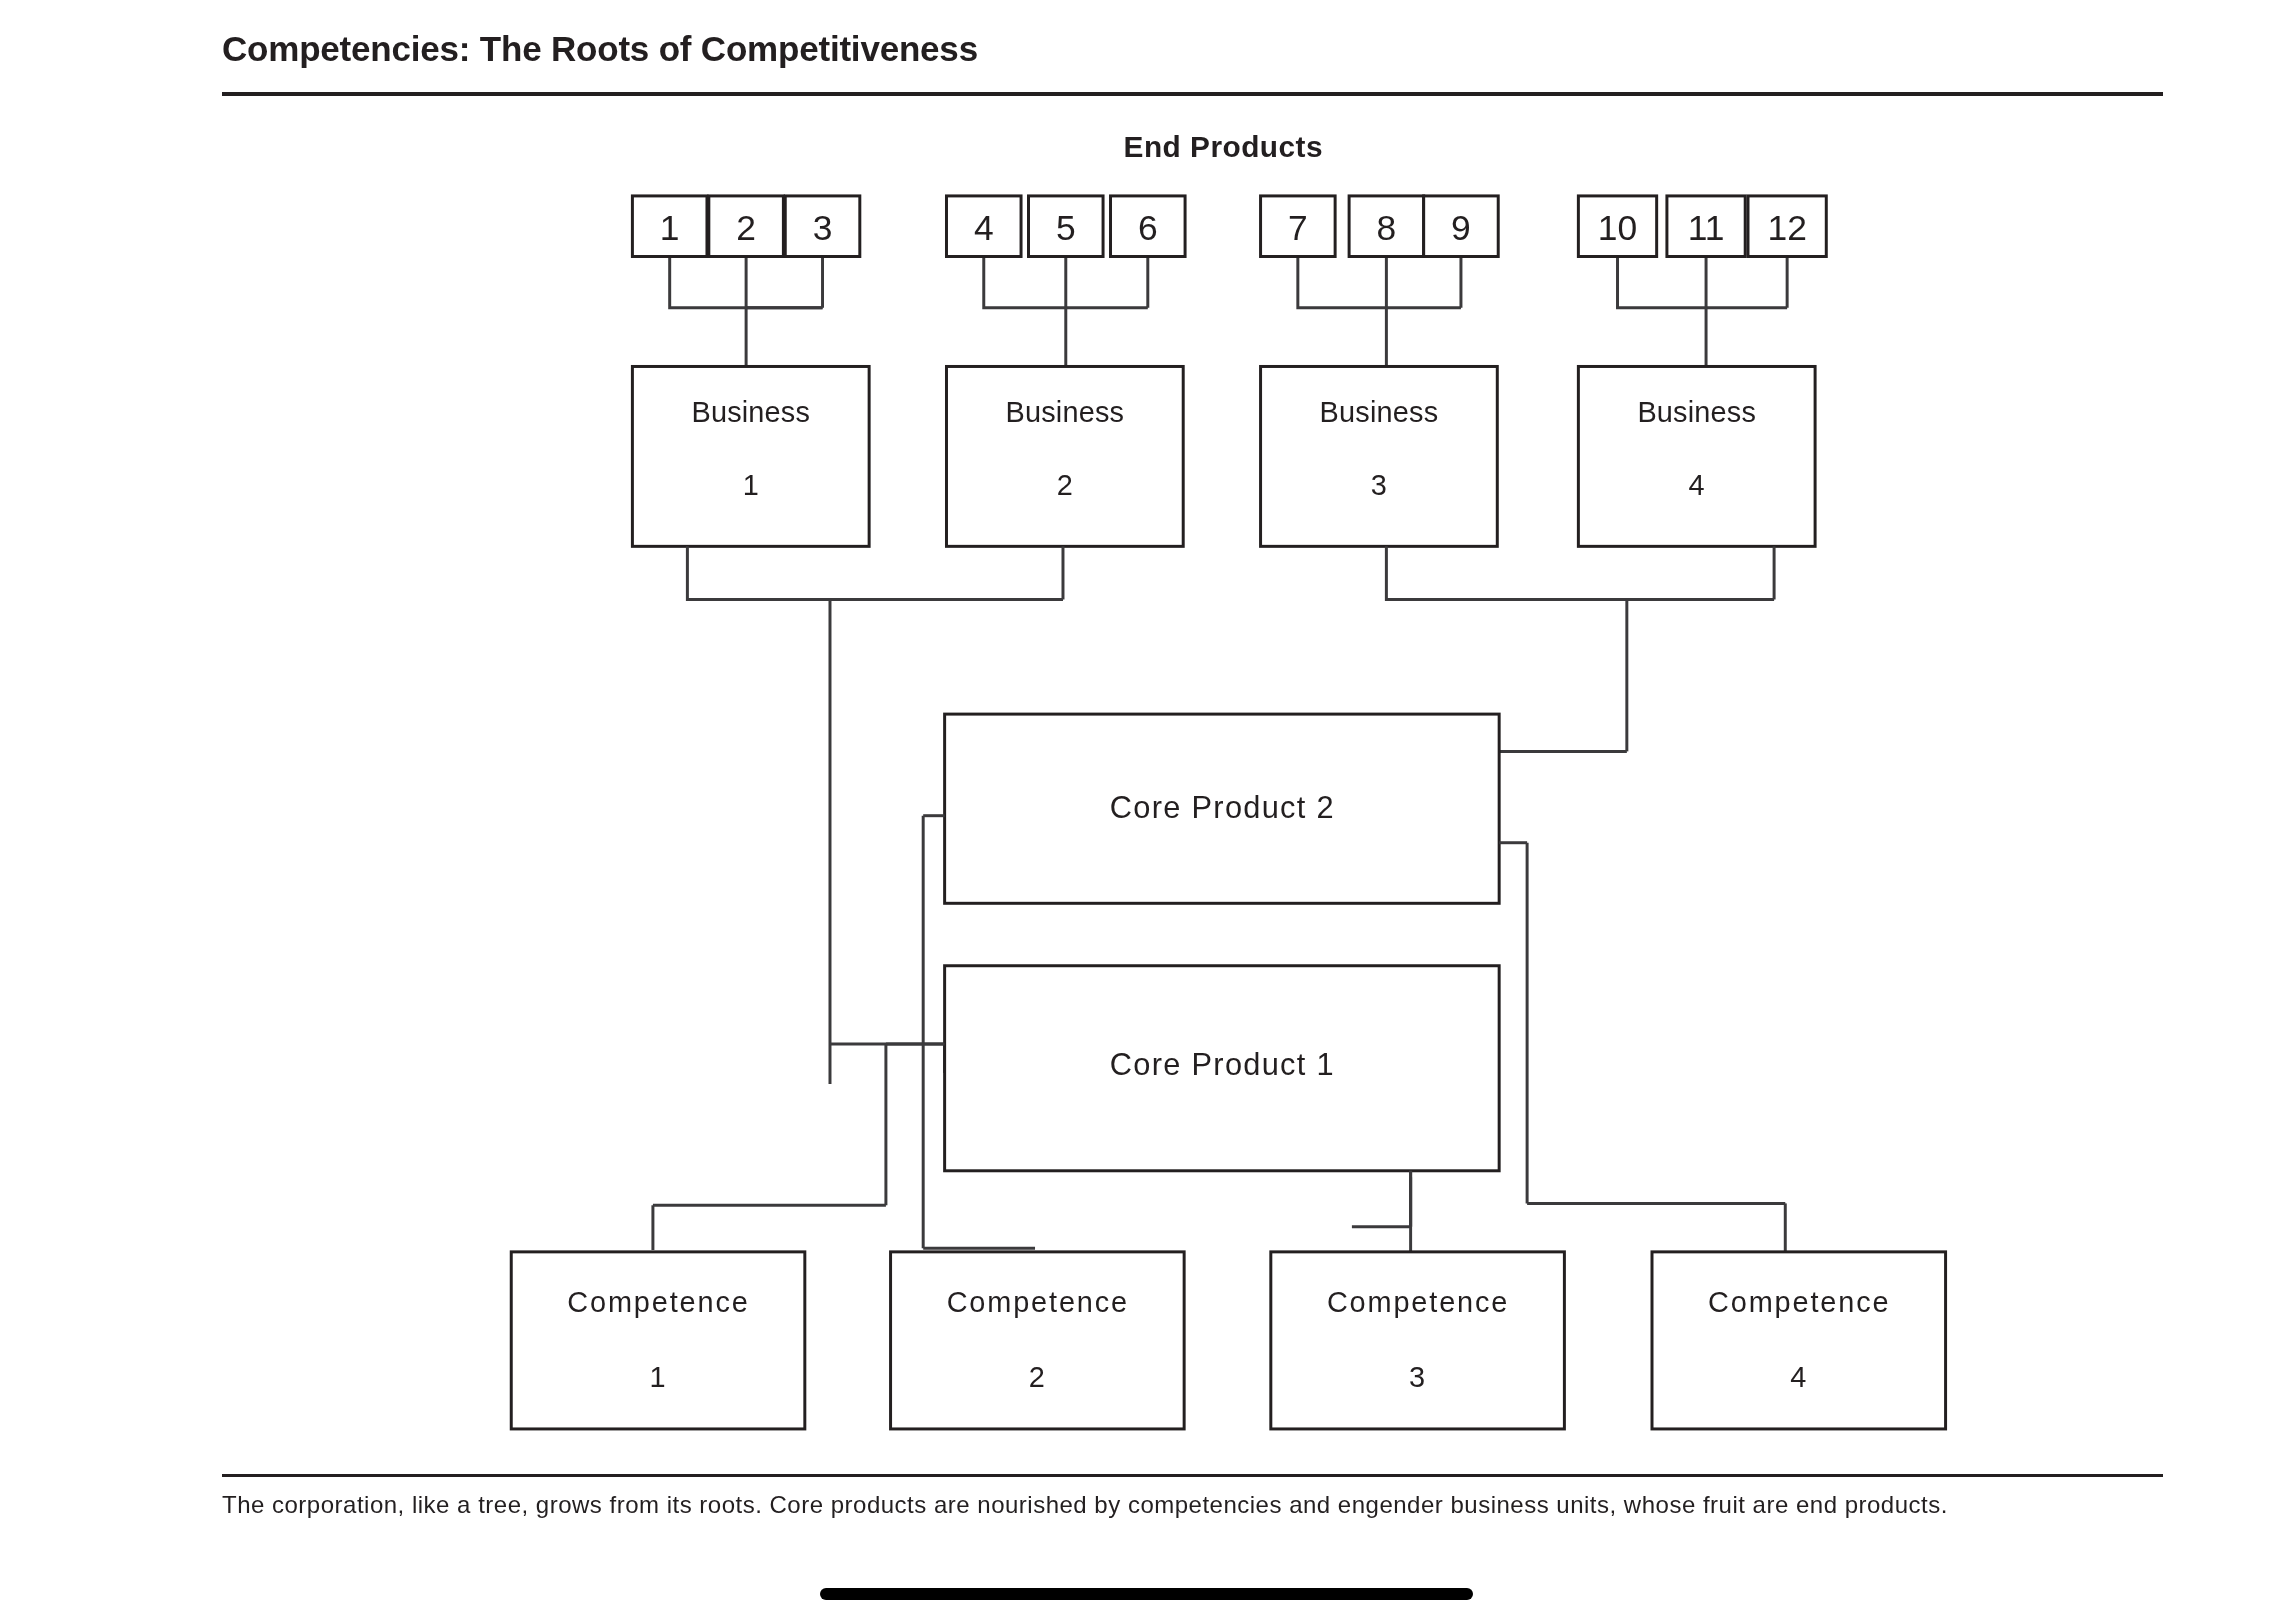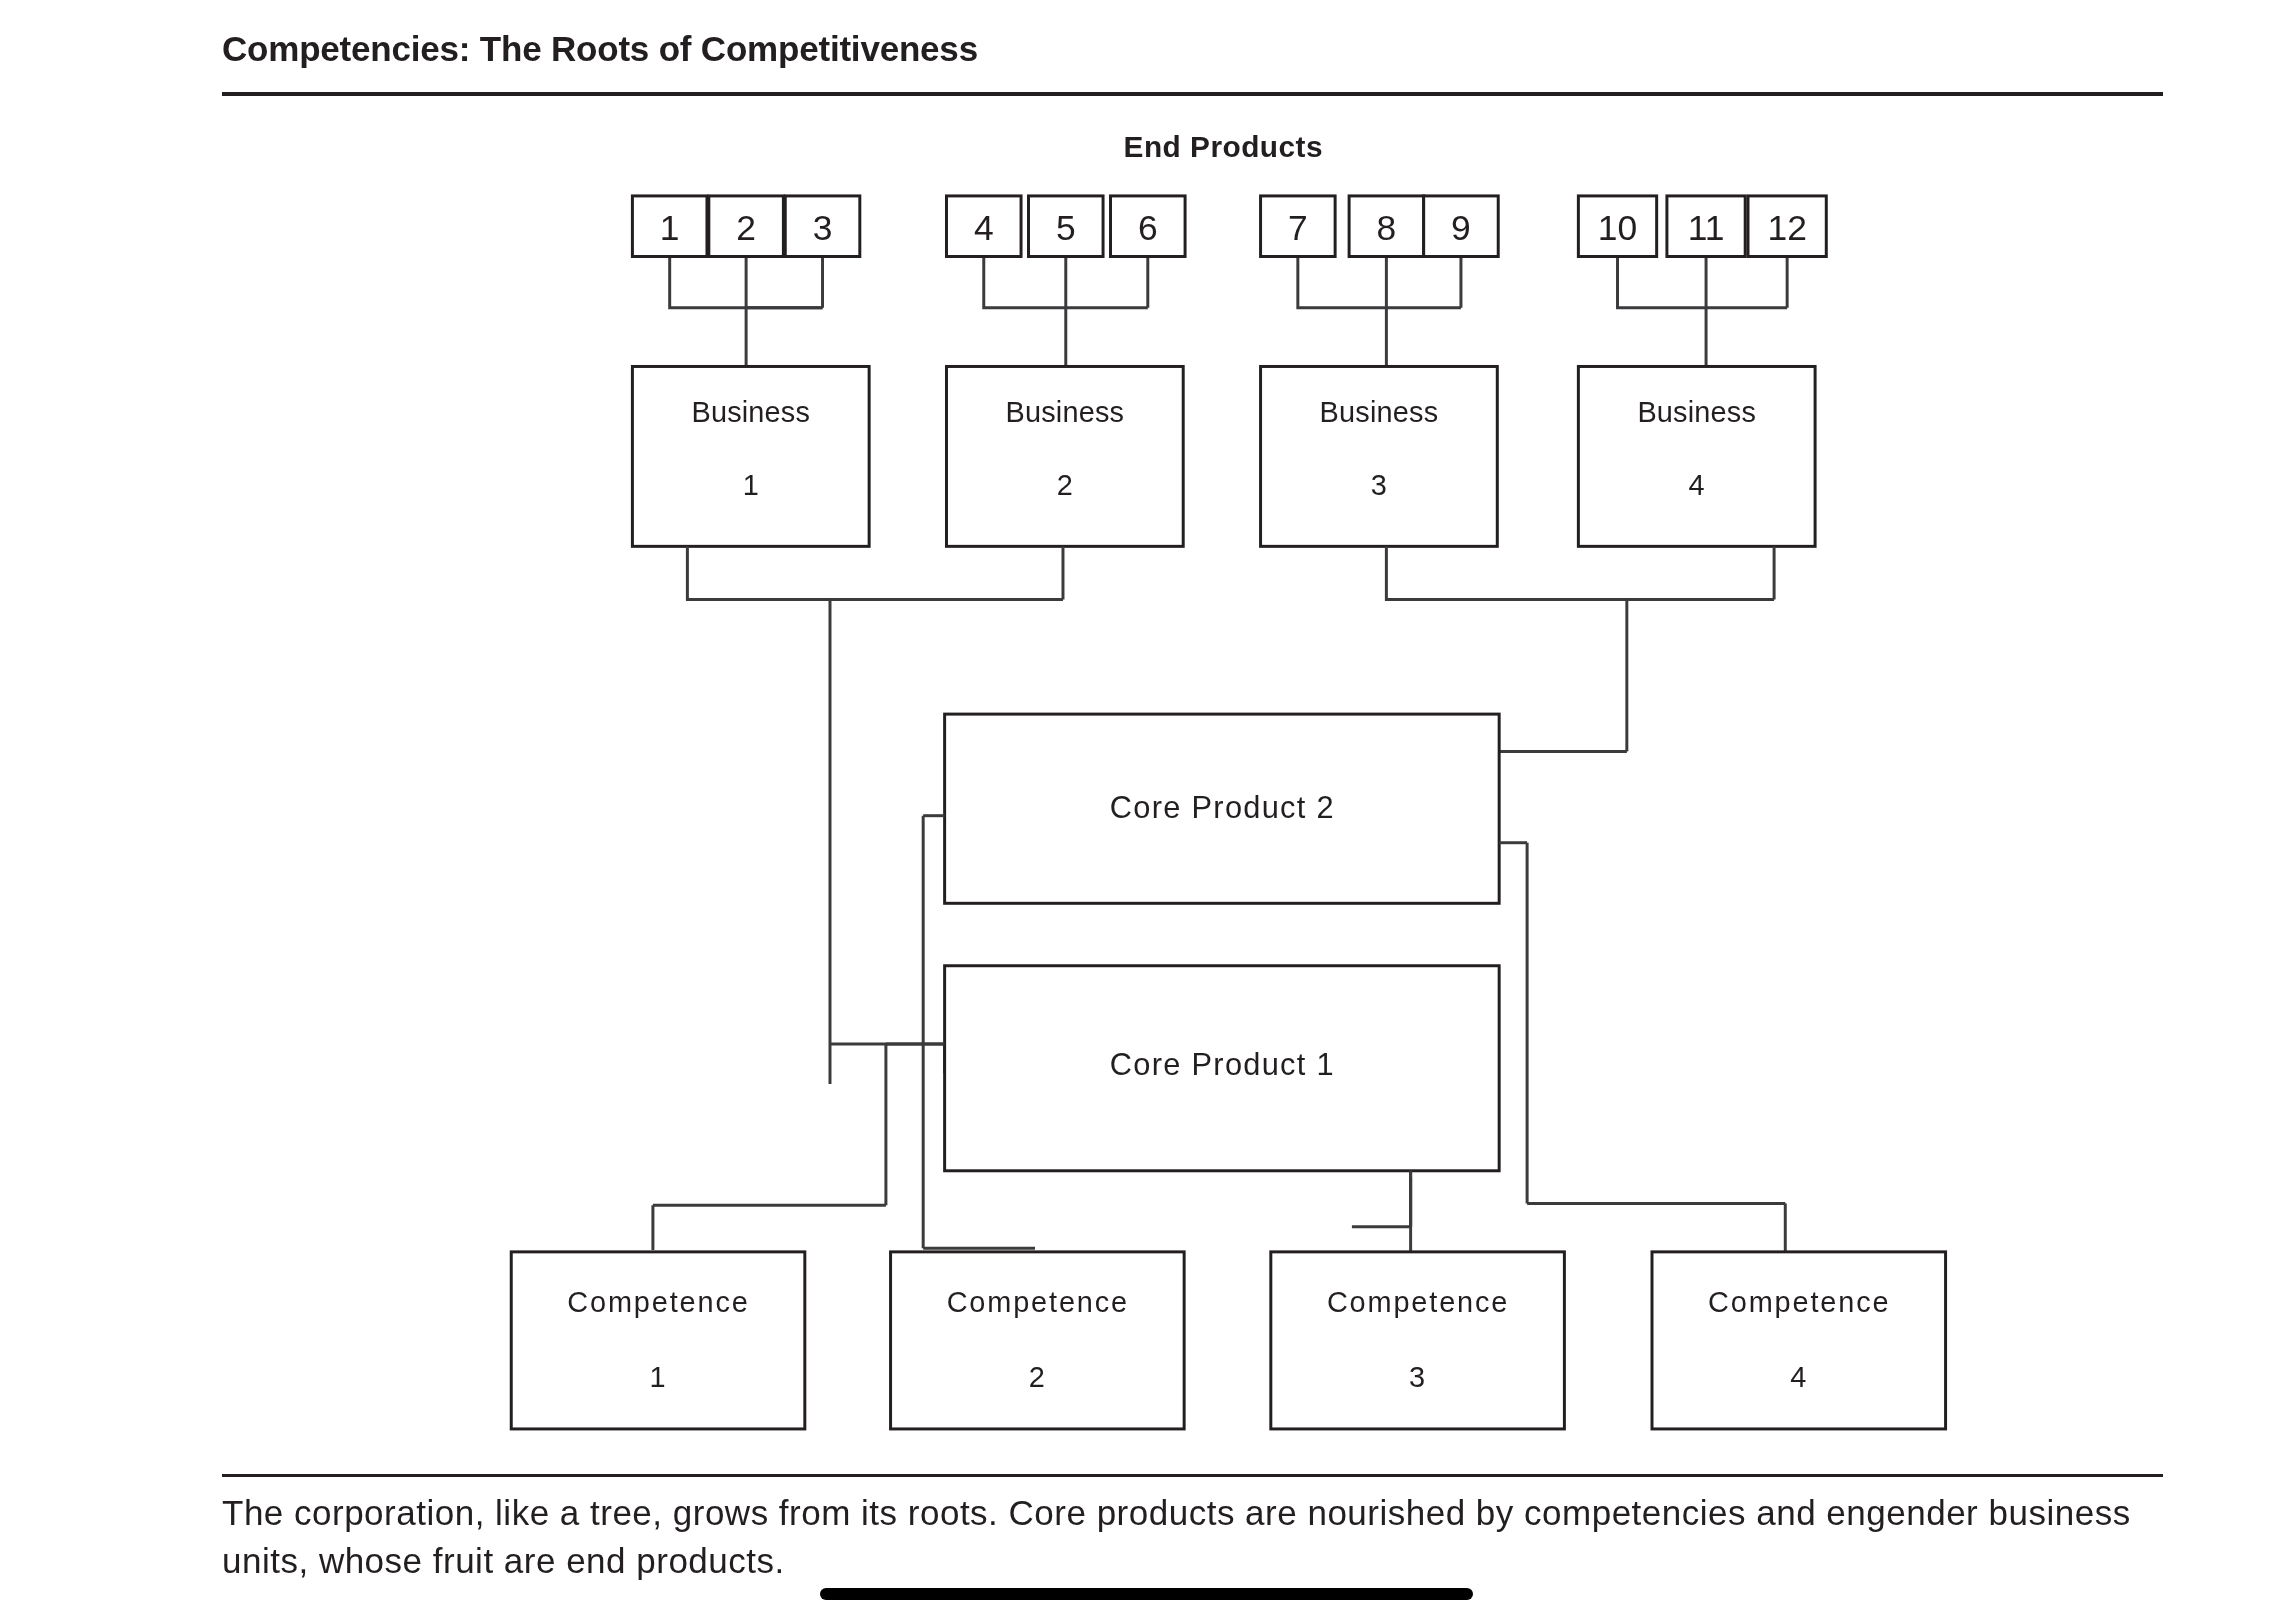--- a/index.html
+++ b/index.html
@@ -45,21 +45,21 @@
     top: 1471px;
     width: 1941px;
     height: 2.8px;
     background: #231f20;
   }
   .caption {
     position: absolute;
     left: 222px;
     top: 1486px;
     width: 1945px;
-    font-size: 35px;
+    font-size: 24px;
     line-height: 1.36;
     letter-spacing: 0.5px;
     color: #231f20;
     font-stretch: condensed;
   }
   .end-bar {
     position: absolute;
     left: 820px;
     top: 1585px;
     width: 653px;

